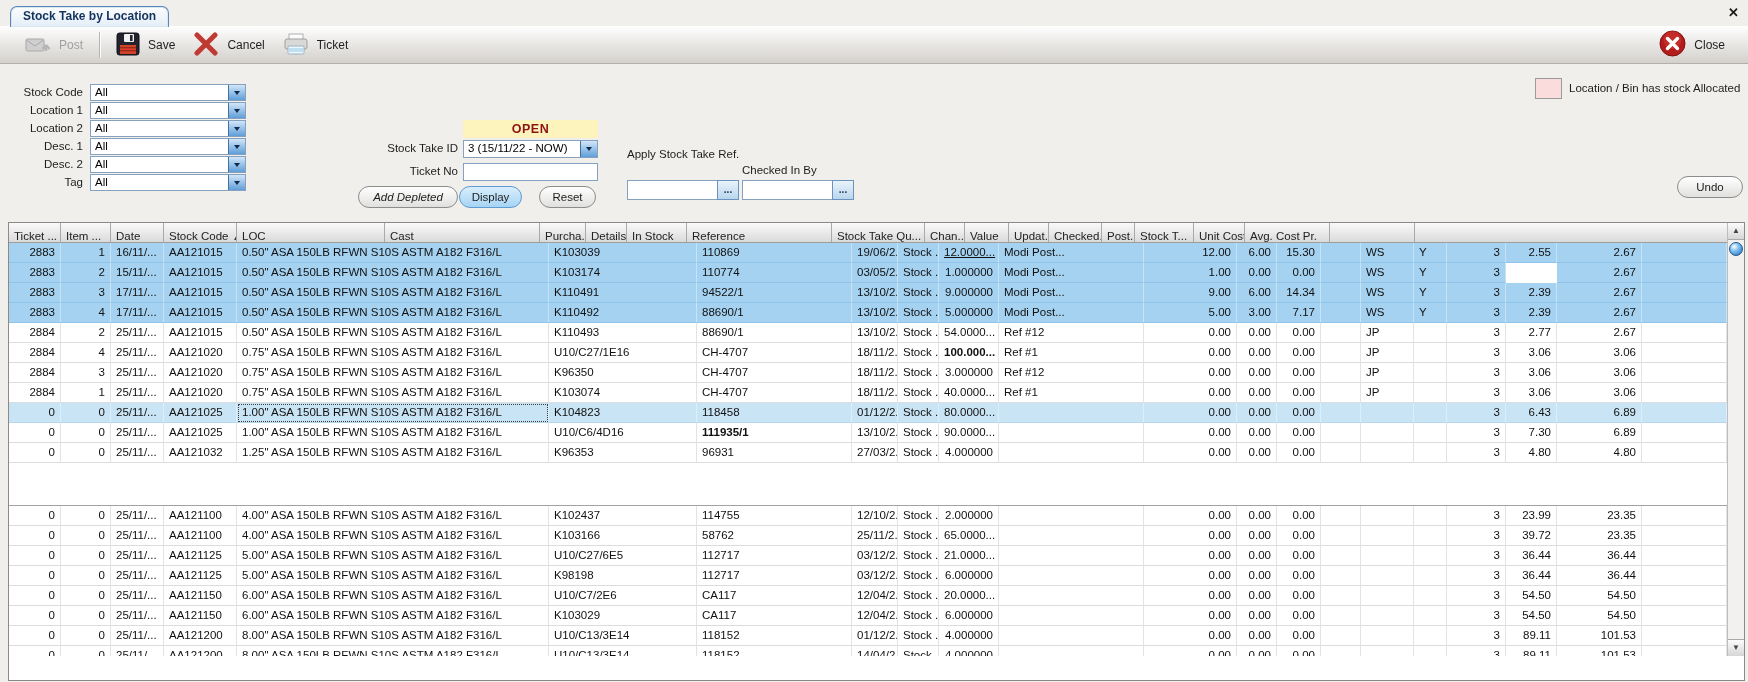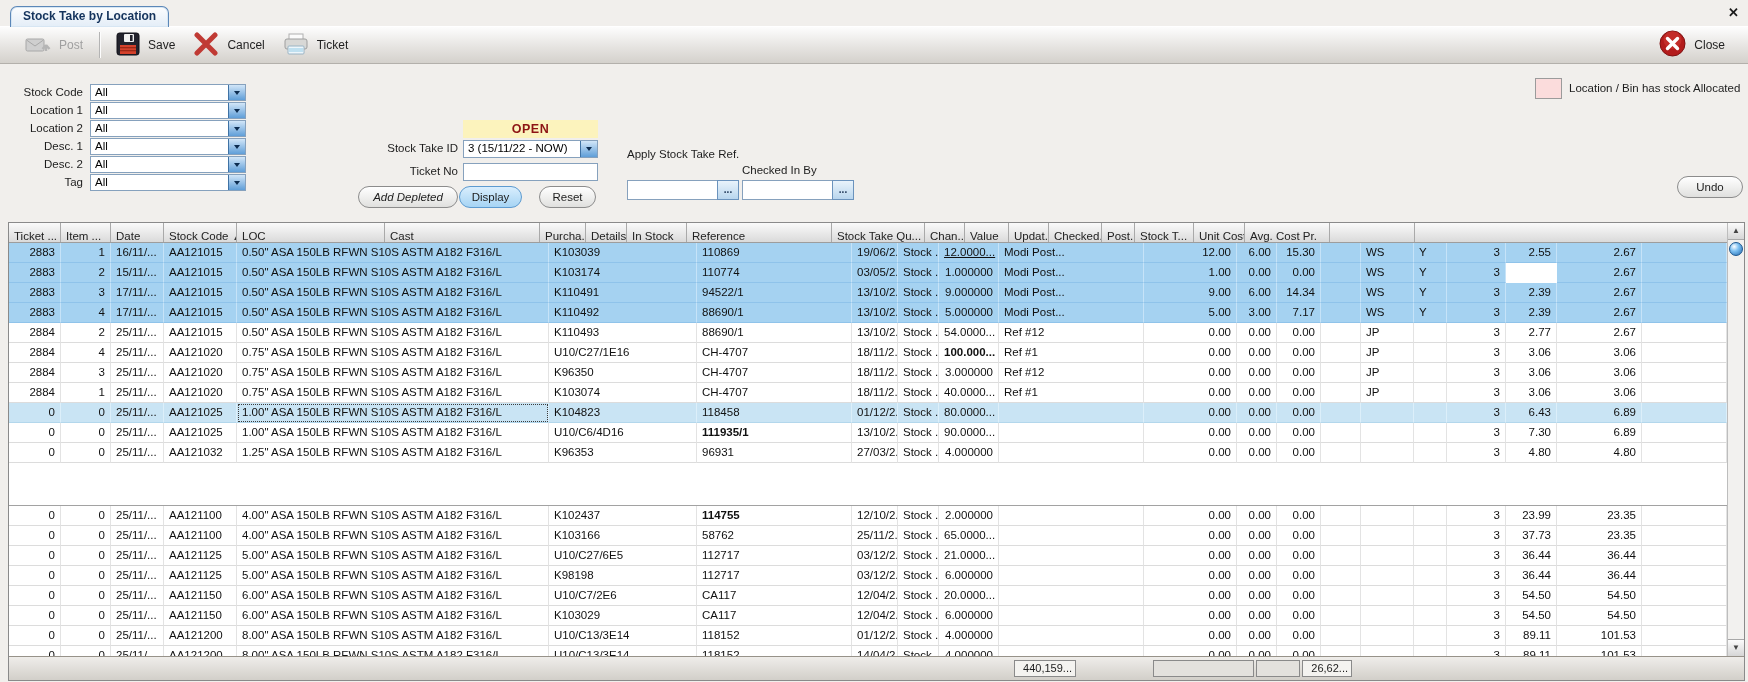--- a/index.html
+++ b/index.html
@@ -559,21 +559,21 @@
         </div>
       <div class="gap"></div>
       <div id="rows-lower" class="lower-block">
           <div class="grow">
             <div class="gcell al-r" style="width: 52px;">0</div>
             <div class="gcell al-r" style="width: 50px;">0</div>
             <div class="gcell" style="width: 53px;">25/11/...</div>
             <div class="gcell" style="width: 73px;">AA121100</div>
             <div class="gcell" style="width: 312px;">4.00" ASA 150LB RFWN S10S ASTM A182 F316/L</div>
             <div class="gcell" style="width: 148px;">K102437</div>
-            <div class="gcell" style="width: 155px; font-weight: bold;">114755</div>
+            <div class="gcell" style="width: 155px;">114755</div>
             <div class="gcell" style="width: 46px;">12/10/2...</div>
             <div class="gcell" style="width: 41px;">Stock ...</div>
             <div class="gcell al-r" style="width: 60px;">2.000000</div>
             <div class="gcell" style="width: 145px;"></div>
             <div class="gcell al-r" style="width: 93px;">0.00</div>
             <div class="gcell al-r" style="width: 40px;">0.00</div>
             <div class="gcell al-r" style="width: 44px;">0.00</div>
             <div class="gcell" style="width: 40px;"></div>
             <div class="gcell" style="width: 53px;"></div>
             <div class="gcell" style="width: 33px;"></div>
@@ -594,21 +594,21 @@
             <div class="gcell" style="width: 41px;">Stock ...</div>
             <div class="gcell al-r" style="width: 60px;">65.0000...</div>
             <div class="gcell" style="width: 145px;"></div>
             <div class="gcell al-r" style="width: 93px;">0.00</div>
             <div class="gcell al-r" style="width: 40px;">0.00</div>
             <div class="gcell al-r" style="width: 44px;">0.00</div>
             <div class="gcell" style="width: 40px;"></div>
             <div class="gcell" style="width: 53px;"></div>
             <div class="gcell" style="width: 33px;"></div>
             <div class="gcell al-r" style="width: 59px;">3</div>
-            <div class="gcell al-r" style="width: 51px;">37.73</div>
+            <div class="gcell al-r" style="width: 51px;">39.72</div>
             <div class="gcell al-r" style="width: 85px;">23.35</div>
             <div class="gcell" style="width: 85px;"></div>
           </div>
           <div class="grow">
             <div class="gcell al-r" style="width: 52px;">0</div>
             <div class="gcell al-r" style="width: 50px;">0</div>
             <div class="gcell" style="width: 53px;">25/11/...</div>
             <div class="gcell" style="width: 73px;">AA121125</div>
             <div class="gcell" style="width: 312px;">5.00" ASA 150LB RFWN S10S ASTM A182 F316/L</div>
             <div class="gcell" style="width: 148px;">U10/C27/6E5</div>
@@ -745,21 +745,15 @@
             <div class="gcell al-r" style="width: 85px;">101.53</div>
             <div class="gcell" style="width: 85px;"></div>
           </div>
         </div>
     </div>
     <div class="vscroll">
       <div class="sbtn">▲</div>
       <div class="sthumb"></div>
       <div class="sbtn down">▼</div>
     </div>
-    <div class="gfooter">
-      <div class="fbox" style="left:1005px; width:62px;">440,159...</div>
-      <div class="fbox empty" style="left:1144px; width:101px;"></div>
-      <div class="fbox empty" style="left:1247px; width:44px;"></div>
-      <div class="fbox" style="left:1293px; width:50px;">26,62...</div>
-    </div>
   </div>
 
 </div>
 
 </body></html>

